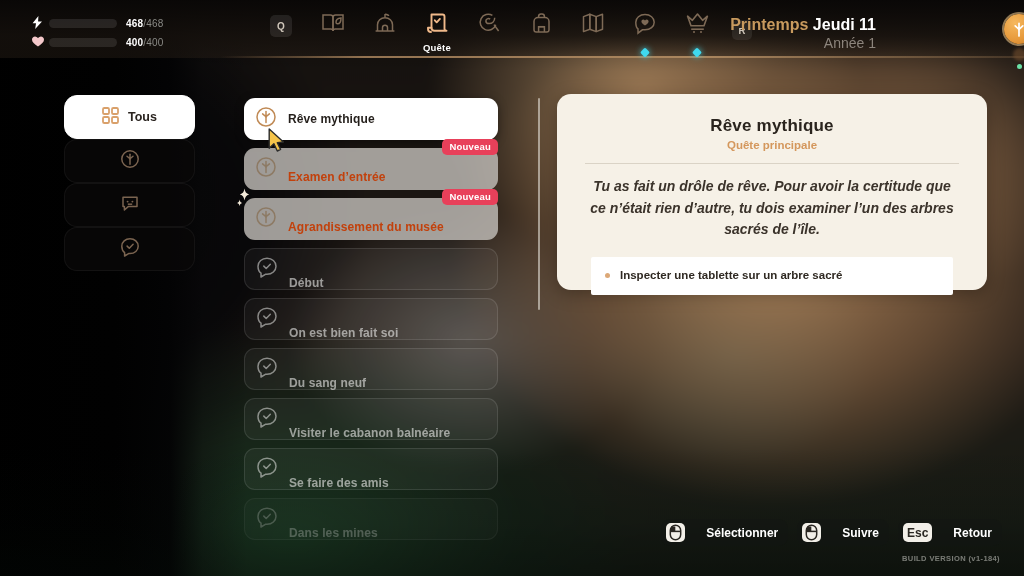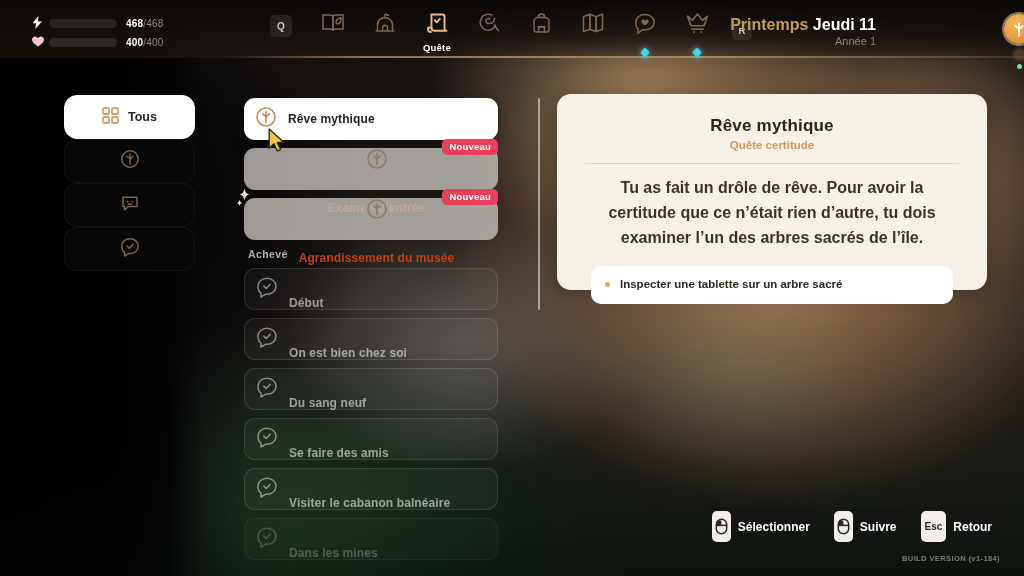--- a/index.html
+++ b/index.html
@@ -77,21 +77,21 @@
     position:absolute; bottom:-3px; left:50%; transform:translateX(-50%) rotate(45deg);
     width:7px; height:7px; background:#3fd9ef; border-radius:1.5px;
     box-shadow:0 0 6px rgba(63,217,239,0.9);
   }
 
   
   #datebox { position:absolute; right:148px; top:15px; text-align:right; z-index:22; line-height:1.25; }
   .date-l1 { font-size:16px; font-weight:bold; }
   .date-l1 .season { color:#c89a5e; }
   .date-l1 .day { color:#fff; }
-  .date-l2 { font-size:11px; color:#8c847c; }
+  .date-l2 { font-size:14px; color:#8c847c; }
   #rkey {
     position:absolute; right:272px; top:20px; width:20px; height:20px; border-radius:5px;
     background:rgba(255,255,255,0.08); color:#cfc6ba; font-size:9.5px; font-weight:bold;
     display:flex; align-items:center; justify-content:center; z-index:22;
   }
   #money { position:absolute; right:20px; top:14px; height:30px; z-index:22; }
   .money-pill {
     position:absolute; left:18px; top:1px; height:28px; padding:0 14px 0 30px; border-radius:14px;
     background:rgba(38,32,28,0.92); display:flex; align-items:center;
     font-size:12px; font-weight:bold; color:#fff;
@@ -121,21 +121,21 @@
   #list { position:absolute; left:244px; top:98px; width:254px; height:460px; z-index:15; }
   .q {
     position:relative; height:42px; border-radius:11px; margin-bottom:8px;
     display:flex; align-items:center; padding-left:11px; gap:11px;
   }
   .q .q-ico { flex:0 0 22px; display:block; }
   .q .q-name { font-size:12px; font-weight:bold; letter-spacing:.1px; }
   .q.active { background:#fff; box-shadow:0 2px 10px rgba(0,0,0,0.35); }
   .q.active .q-ico { color:#c08a55; }
   .q.active .q-name { color:#241f1b; }
-  .q.pending { background:rgba(196,192,188,0.80);flex-direction:column; }
+  .q.pending { background:rgba(196,192,188,0.80); }
   .q.pending .q-ico { color:#8d7a64; }
   .q.pending .q-name { color:#c2410c;margin-top:16px; }
   .q.done { background:rgba(255,255,255,0.045); border:1px solid rgba(255,255,255,0.11); }
   .q.done .q-ico { color:rgba(230,230,228,0.55); }
   .q.done .q-name { color:rgba(232,232,230,0.62); font-weight:bold;margin-top:28px; }
   .badge-new {
     position:absolute; right:0; top:-9px; background:#e8405a; color:#fff;
     font-size:9.5px; font-weight:bold; padding:2px 7px 3px; border-radius:5px; letter-spacing:.2px;
   }
   .star-mark { position:absolute; left:-9px; top:-10px; color:#f3ead9; }
@@ -150,36 +150,36 @@
   #detail {
     position:absolute; left:557px; top:94px; width:430px; height:196px;
     background:#f6f1e7; border-radius:14px; z-index:15;
     box-shadow:0 4px 18px rgba(0,0,0,0.30);
     padding:22px 24px 0;
   }
   .d-title { text-align:center; font-size:17px; font-weight:bold; color:#2a241e; letter-spacing:.2px; }
   .d-sub { text-align:center; font-size:11.5px; font-weight:bold; color:#d4975c; margin-top:3px; }
   .d-divider { height:1px; background:rgba(120,104,84,0.22); margin:12px 4px 0; }
   .d-desc {
-    text-align:center; font-size:16px; font-weight:bold; color:#3b332b;
-    line-height:1.55; margin-top:12px; padding:0 6px;
+    text-align:center; font-size:14px; font-weight:bold; color:#3b332b;
+    line-height:1.55; margin-top:12px; padding:0 6px;font-style:italic;
   }
   .objective {
-    margin:16px 10px 0; background:#ffffff; border-radius:10px;
+    margin:16px 10px 0; background:#ffffff; border-radius:2px;
     min-height:38px; display:flex; align-items:center; gap:10px; padding:7px 14px 8px 14px;
   }
   .obj-bullet { width:5px; height:5px; border-radius:50%; background:#dca877; flex:0 0 5px; }
   .obj-text { font-size:11.5px; font-weight:bold; color:#2f2922; line-height:1.35; }
 
   
   #hints { position:absolute; right:22px; bottom:30px; display:flex; align-items:center; gap:9px; z-index:20; }
-  .hint { display:flex; align-items:center; gap:7px; background:rgba(18,22,18,0.55); border-radius:9px; padding:4px 10px 4px 5px; }
+  .hint { display:flex; align-items:center; gap:21px; background:rgba(18,22,18,0.55); border-radius:9px; padding:4px 10px 4px 5px; }
   .hint .cap {
-    background:#f2efe8; color:#2a2722; border-radius:5px; font-size:10px; font-weight:bold;
-    min-width:19px; height:31px; display:flex; align-items:center; justify-content:center; padding:0 4px;
+    background:#f2efe8; color:#2a2722; border-radius:5px; font-size:12px; font-weight:bold;
+    min-width:19px; height:19px; display:flex; align-items:center; justify-content:center; padding:0 4px;
   }
   .hint .cap.mouse { padding:0; }
   .hint .h-label { font-size:12px; font-weight:bold; color:#fff; }
   #build { position:absolute; right:24px; bottom:13px; font-size:7.5px; font-weight:bold; color:rgba(225,225,220,0.50); letter-spacing:.4px; z-index:20; }
 </style>
 </head>
 <body>
 
 <div id="bg">
   <div class="layer bg-base"></div>
@@ -422,70 +422,69 @@
         <circle cx="11" cy="11" r="9"></circle>
           <path d="M11 16.6V9.2"></path>
           <path d="M11 10.8 7.6 7.9"></path>
           <path d="M11 10.8l3.4-2.9"></path>
           <path d="M11 9.4V5.6"></path>
       </svg>
     </span>
     <span class="q-name">Agrandissement du musée</span>
   </div>
 
-  <div class="sec-label">Achevé</div>
 
   <div class="q done">
     <span class="q-ico">
       <svg width="22" height="22" viewBox="0 0 22 22" fill="none" stroke="currentColor" stroke-width="1.5" stroke-linecap="round" stroke-linejoin="round">
         <path d="M11 2.2c5 0 9 3.5 9 8 0 4.6-4 8.1-9 8.1H9.4L5 21v-3.8C3 15.7 2 13.2 2 10.2c0-4.5 4-8 9-8z"></path>
         <path d="M7.8 10.1 10.2 12.5l4.1-4.3"></path>
       </svg>
     </span>
     <span class="q-name">Début</span>
   </div>
 
   <div class="q done">
     <span class="q-ico">
       <svg width="22" height="22" viewBox="0 0 22 22" fill="none" stroke="currentColor" stroke-width="1.5" stroke-linecap="round" stroke-linejoin="round">
         <path d="M11 2.2c5 0 9 3.5 9 8 0 4.6-4 8.1-9 8.1H9.4L5 21v-3.8C3 15.7 2 13.2 2 10.2c0-4.5 4-8 9-8z"></path>
         <path d="M7.8 10.1 10.2 12.5l4.1-4.3"></path>
       </svg>
     </span>
-    <span class="q-name">On est bien chez soi</span>
+    <span class="q-name">On est bien fait soi</span>
   </div>
 
   <div class="q done">
     <span class="q-ico">
       <svg width="22" height="22" viewBox="0 0 22 22" fill="none" stroke="currentColor" stroke-width="1.5" stroke-linecap="round" stroke-linejoin="round">
         <path d="M11 2.2c5 0 9 3.5 9 8 0 4.6-4 8.1-9 8.1H9.4L5 21v-3.8C3 15.7 2 13.2 2 10.2c0-4.5 4-8 9-8z"></path>
         <path d="M7.8 10.1 10.2 12.5l4.1-4.3"></path>
       </svg>
     </span>
     <span class="q-name">Du sang neuf</span>
   </div>
 
   <div class="q done">
     <span class="q-ico">
       <svg width="22" height="22" viewBox="0 0 22 22" fill="none" stroke="currentColor" stroke-width="1.5" stroke-linecap="round" stroke-linejoin="round">
         <path d="M11 2.2c5 0 9 3.5 9 8 0 4.6-4 8.1-9 8.1H9.4L5 21v-3.8C3 15.7 2 13.2 2 10.2c0-4.5 4-8 9-8z"></path>
         <path d="M7.8 10.1 10.2 12.5l4.1-4.3"></path>
       </svg>
     </span>
-    <span class="q-name">Se faire des amis</span>
+    <span class="q-name">Visiter le cabanon balnéaire</span>
   </div>
 
   <div class="q done">
     <span class="q-ico">
       <svg width="22" height="22" viewBox="0 0 22 22" fill="none" stroke="currentColor" stroke-width="1.5" stroke-linecap="round" stroke-linejoin="round">
         <path d="M11 2.2c5 0 9 3.5 9 8 0 4.6-4 8.1-9 8.1H9.4L5 21v-3.8C3 15.7 2 13.2 2 10.2c0-4.5 4-8 9-8z"></path>
         <path d="M7.8 10.1 10.2 12.5l4.1-4.3"></path>
       </svg>
     </span>
-    <span class="q-name">Visiter le cabanon balnéaire</span>
+    <span class="q-name">Se faire des amis</span>
   </div>
 
   <div class="q done fade">
     <span class="q-ico">
       <svg width="22" height="22" viewBox="0 0 22 22" fill="none" stroke="currentColor" stroke-width="1.5" stroke-linecap="round" stroke-linejoin="round">
         <path d="M11 2.2c5 0 9 3.5 9 8 0 4.6-4 8.1-9 8.1H9.4L5 21v-3.8C3 15.7 2 13.2 2 10.2c0-4.5 4-8 9-8z"></path>
         <path d="M7.8 10.1 10.2 12.5l4.1-4.3"></path>
       </svg>
     </span>
     <span class="q-name">Dans les mines</span>
@@ -495,21 +494,21 @@
 <div id="list-scroll"></div>
 
 <div id="cursor">
   <svg width="19" height="25" viewBox="0 0 19 25">
     <path d="M1.2 1 1.2 20.2 5.9 15.8 9.3 23 12.6 21.4 9.3 14.6 15.4 14z" fill="#f5c44a" stroke="#2b2b2b" stroke-width="1.4" stroke-linejoin="round"></path>
   </svg>
 </div>
 
 <div id="detail">
   <div class="d-title">Rêve mythique</div>
-  <div class="d-sub">Quête certitude</div>
+  <div class="d-sub">Quête principale</div>
   <div class="d-divider"></div>
   <div class="d-desc">Tu as fait un drôle de rêve. Pour avoir la certitude que ce n’était rien d’autre, tu dois examiner l’un des arbres sacrés de l’île.</div>
   <div class="objective">
     <span class="obj-bullet"></span>
     <span class="obj-text">Inspecter une tablette sur un arbre sacré</span>
   </div>
 </div>
 
 <div id="hints">
   <div class="hint">

